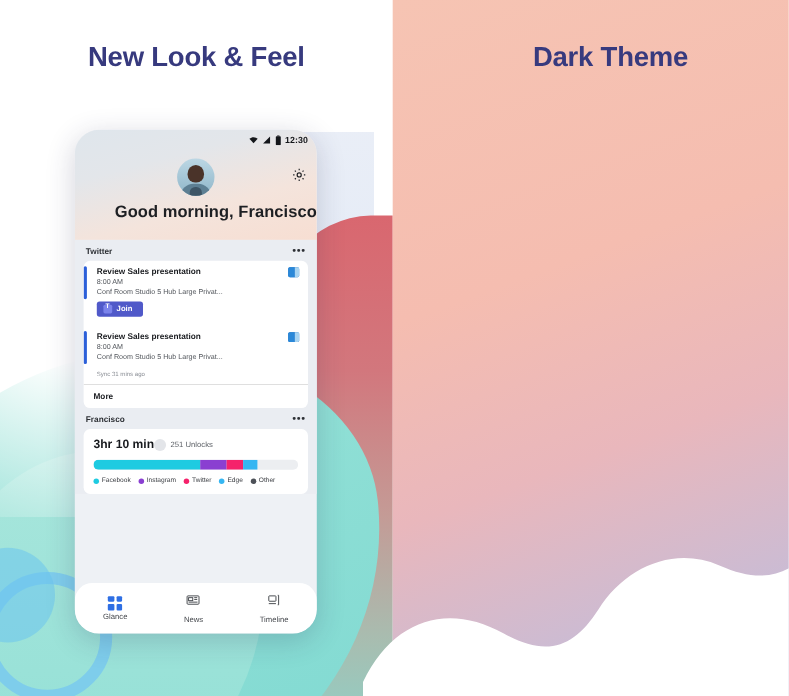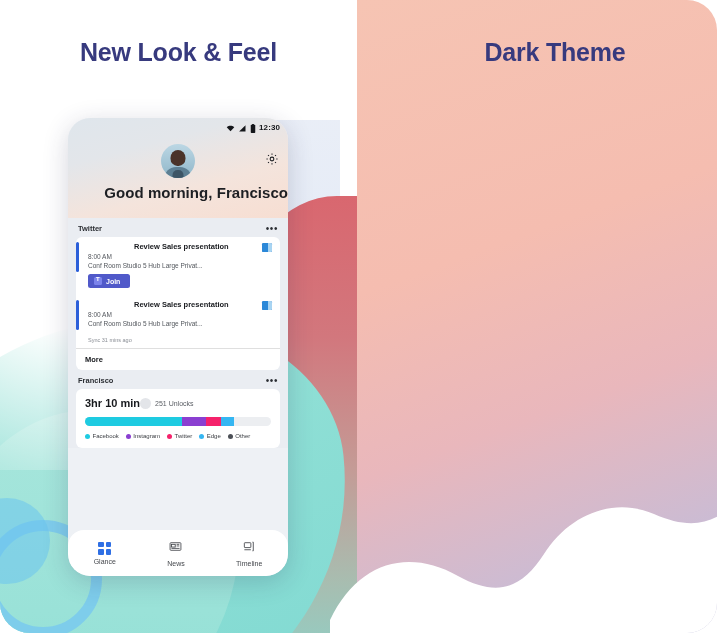--- a/index.html
+++ b/index.html
@@ -1,21 +1,21 @@
 <!DOCTYPE html>
 <html><head>
 <meta charset="utf-8">
 <style>
   * { box-sizing: border-box; margin: 0; padding: 0; }
   html, body {
     width: 717px; height: 633px;
     font-family: "Liberation Sans", sans-serif;
     overflow: hidden; background: #ffffff;
   }
-  #stage { position: relative; width: 717px; height: 633px; overflow: hidden; border-radius: 30px; }
+  #stage { position: relative; width: 717px; height: 633px; overflow: hidden; }
 
   
   .panel { position: absolute; top: 0; height: 633px; overflow: hidden; }
   #panel-left  { left: 0;     width: 357px; background: #ffffff; }
   #panel-right { left: 357px; width: 396px; background:
       linear-gradient(160deg,#f6c4b3 0%, #f5bdb0 38%, #e9b7bc 62%, #c8bcd6 86%, #b9bcd8 100%); }
 
   
   .blob { position: absolute; }
   #blob-teal {
@@ -105,21 +105,21 @@
   .card-date { font-size: 11px; font-weight: 700; }
   .card-sub  { font-size: 6px; margin-top: 2px; }
   #phone-light .card-date { color: #17191d; } #phone-light .card-sub { color: #54585e; }
   .navarrows { display: flex; gap: 12px; padding-top: 2px; }
   .navarrows span { font-size: 11px; line-height: 11px; }
   #phone-light .navarrows span { color: #24262b; }
 
   .event { position: relative; padding: 5px 9px 6px 12px; }
   .event .bar { position: absolute; left: 0; top: 5px; width: 2.5px; height: 30px;
     background: #2b5fd9; border-radius: 2px; }
-  .event .ev-title { font-size: 7.5px; font-weight: 700; margin-left: 46px; }
+  .event .ev-title { font-size: 7.5px; font-weight: 700; }
   .event .ev-time  { font-size: 6.5px; margin-top: 2px; }
   .event .ev-loc   { font-size: 6.5px; margin-top: 2px; }
   #phone-light .ev-title { color: #17191d; }
   #phone-light .ev-time, #phone-light .ev-loc { color: #53575d; }
   .outlook-ico { position: absolute; right: 8px; top: 6px; width: 10px; height: 9px;
     border-radius: 1.5px; background: #1b6ec2; display: flex; }
   .outlook-ico i { display: block; width: 6px; height: 9px; background: #2b88d8;
     border-radius: 1.5px 0 0 1.5px; }
   .outlook-ico b { display: block; width: 4px; height: 9px; background: #a8d4f2;
     border-radius: 0 1.5px 1.5px 0; }

